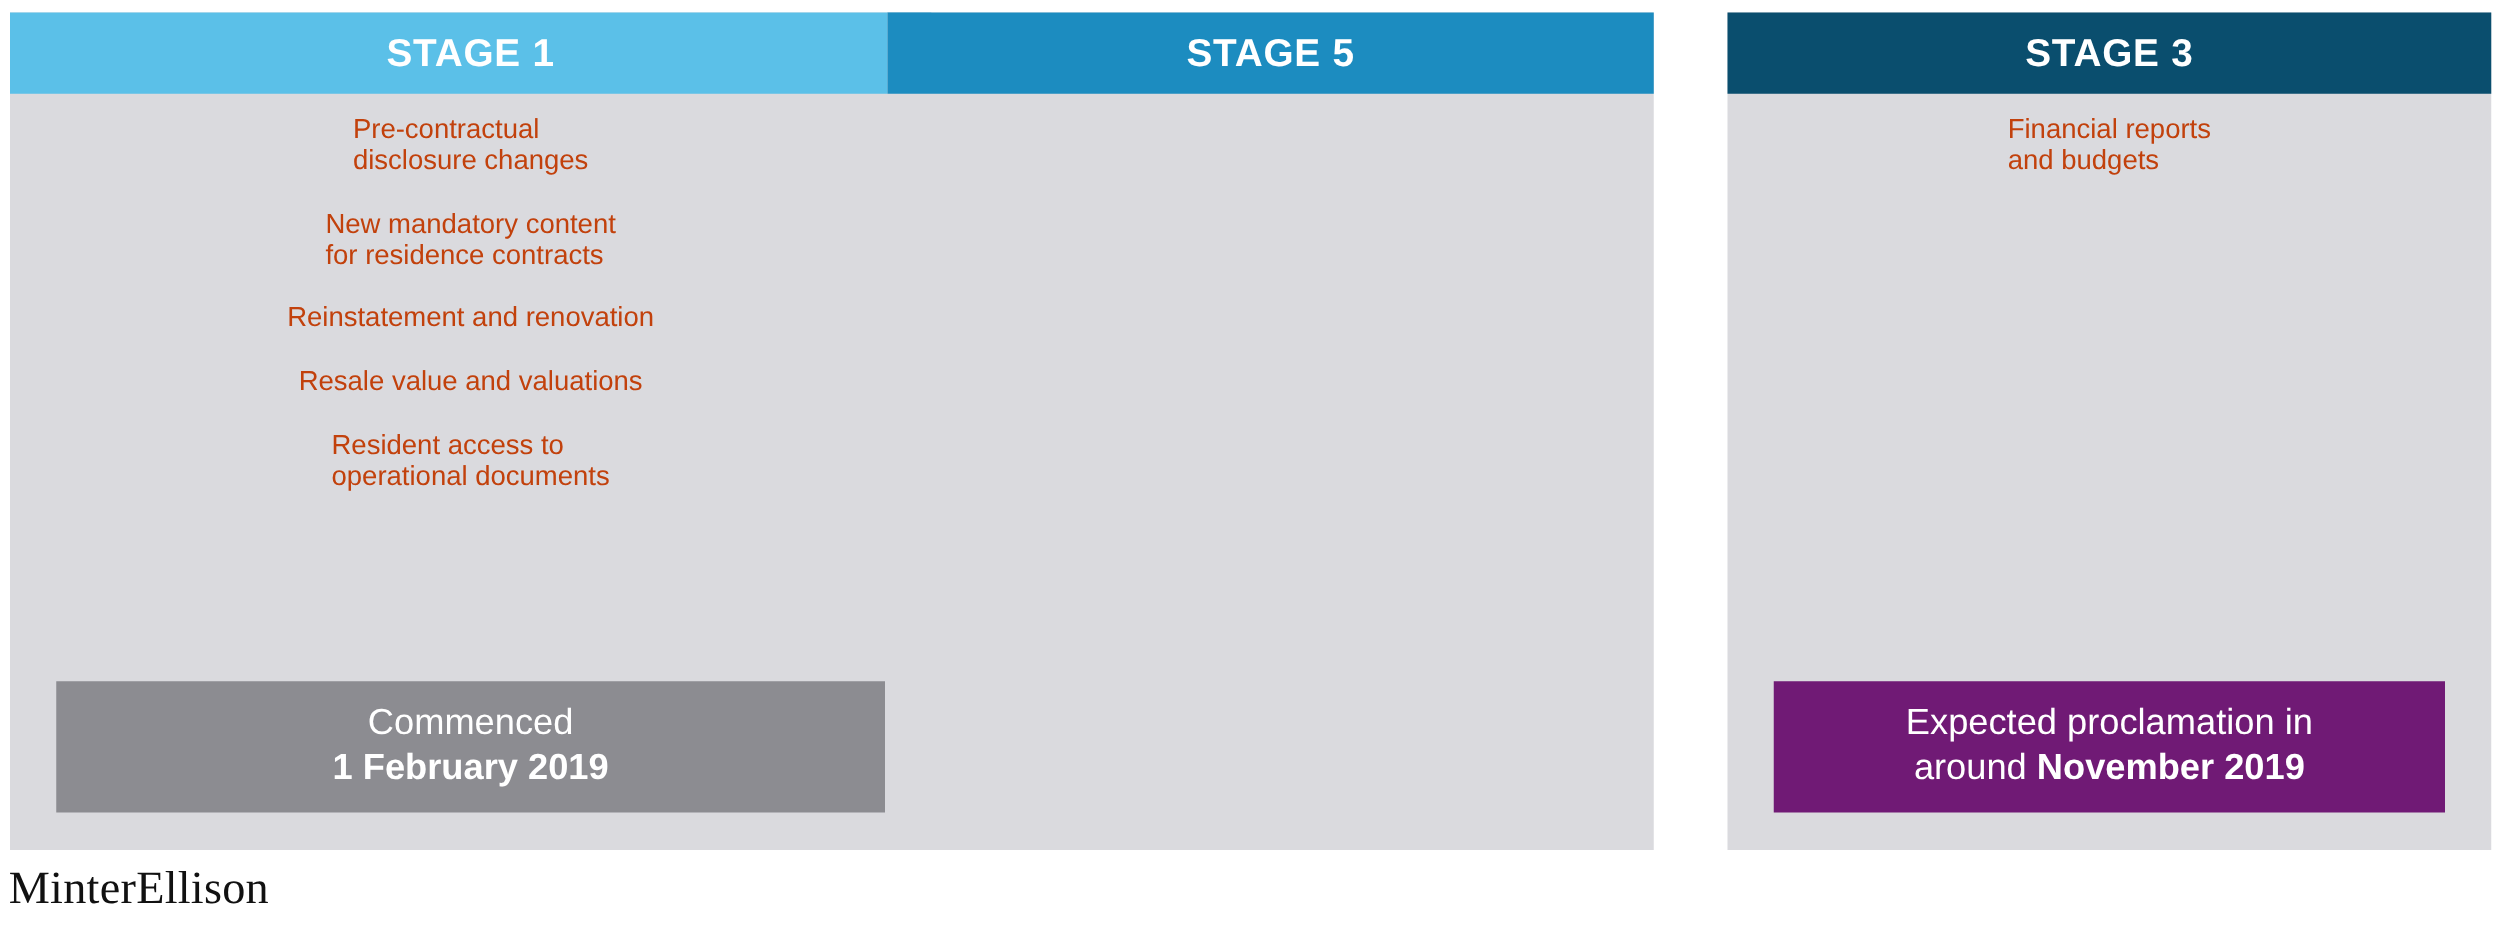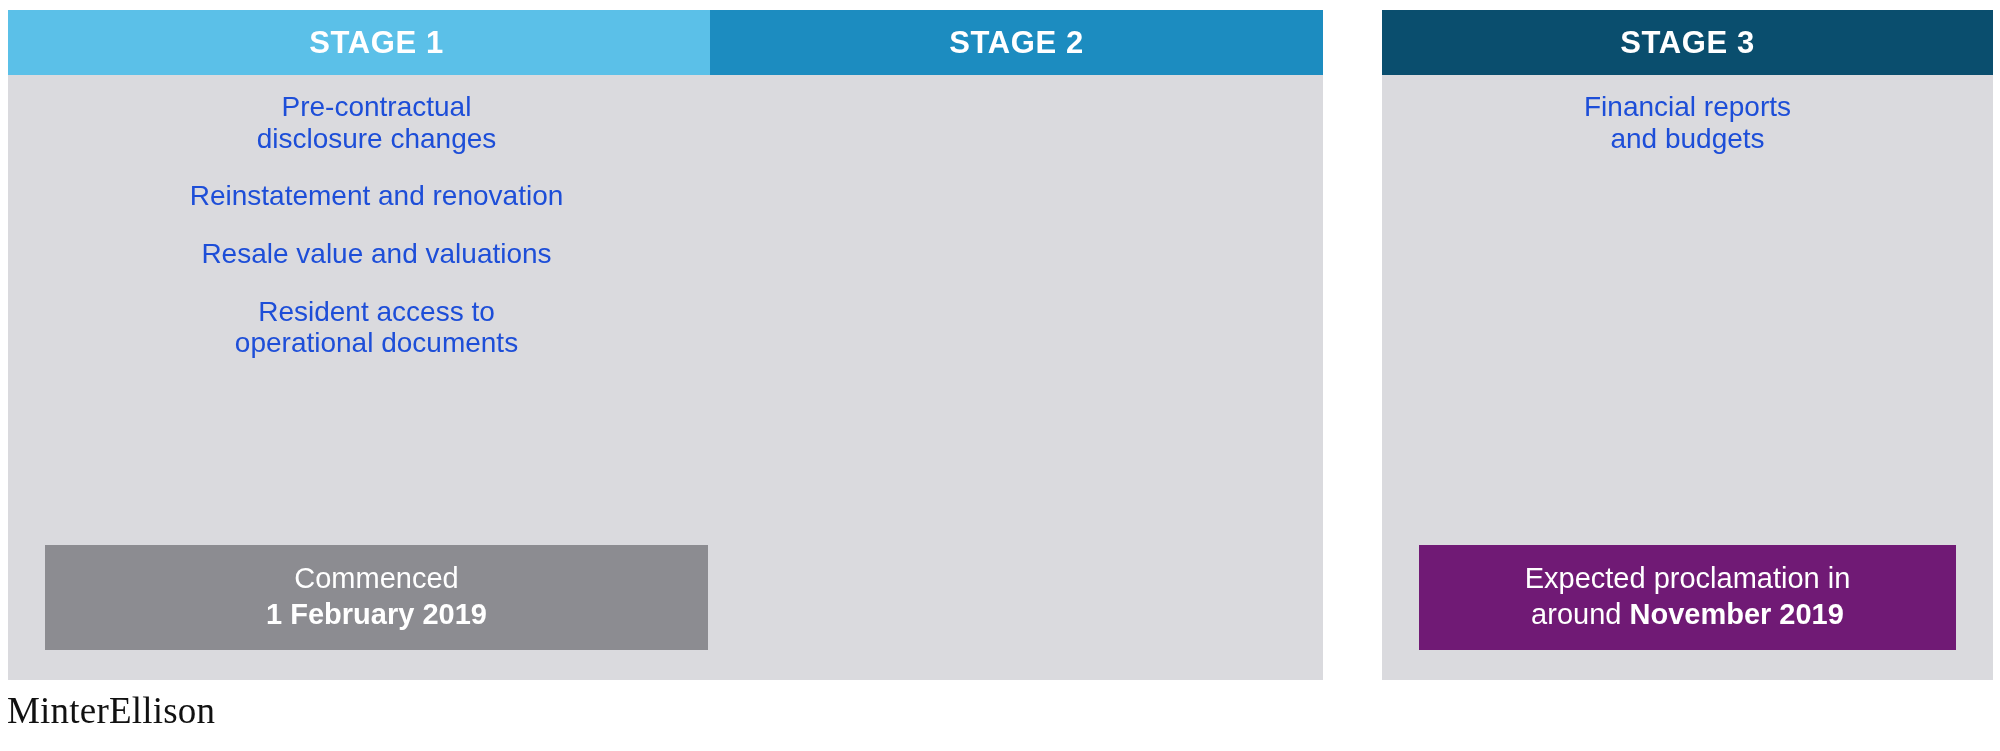--- a/index.html
+++ b/index.html
@@ -51,23 +51,22 @@
   
   .stage-body {
     flex: 1 1 auto;
     padding: 16px 22px 0 22px;
     box-sizing: border-box;
     display: flex;
     flex-direction: column;
     align-items: center;
   }
   .stage-item {
-    text-align: center;
-    color: #1d4ed8;
-    font-size: 28px;
+    color: #c2410c;
+    font-size: 22px;
     line-height: 1.13;
     margin: 0 0 26px 0;
     max-width: 100%;
   }
   .stage-item:last-child { margin-bottom: 0; }
   .stage-item .line { display: block; white-space: nowrap; }
 
   
   .stage-footer-wrap {
     flex: 0 0 auto;
@@ -105,41 +104,45 @@
   <div class="stage-col col-1" style="background: rgb(218, 218, 222);">
     <div class="stage-header" style="background: rgb(91, 192, 232);">
       <span>STAGE 1</span>
     </div>
     <div class="stage-body">
       <div class="stage-item">
         <span class="line">Pre-contractual</span>
         <span class="line">disclosure changes</span>
       </div>
       <div class="stage-item">
+        <span class="line">New mandatory content</span>
+        <span class="line">for residence contracts</span>
+      </div>
+      <div class="stage-item">
         <span class="line">Reinstatement and renovation</span>
       </div>
       <div class="stage-item">
         <span class="line">Resale value and valuations</span>
       </div>
       <div class="stage-item">
         <span class="line">Resident access to</span>
         <span class="line">operational documents</span>
       </div>
     </div>
     <div class="stage-footer-wrap">
       <div class="stage-footer" style="background: rgb(140, 140, 145);">
         <span class="fline">Commenced</span>
         <span class="fline"><b>1 February 2019</b></span>
       </div>
     </div>
   </div>
 
   <div class="stage-col col-2" style="background: rgb(218, 218, 222);">
     <div class="stage-header" style="background: rgb(28, 140, 192);">
-      <span>STAGE 2</span>
+      <span>STAGE 5</span>
     </div>
   </div>
 
   <div class="stage-col col-3" style="background: rgb(218, 218, 222);">
     <div class="stage-header" style="background: rgb(10, 78, 110);">
       <span>STAGE 3</span>
     </div>
     <div class="stage-body">
       <div class="stage-item">
         <span class="line">Financial reports</span>

